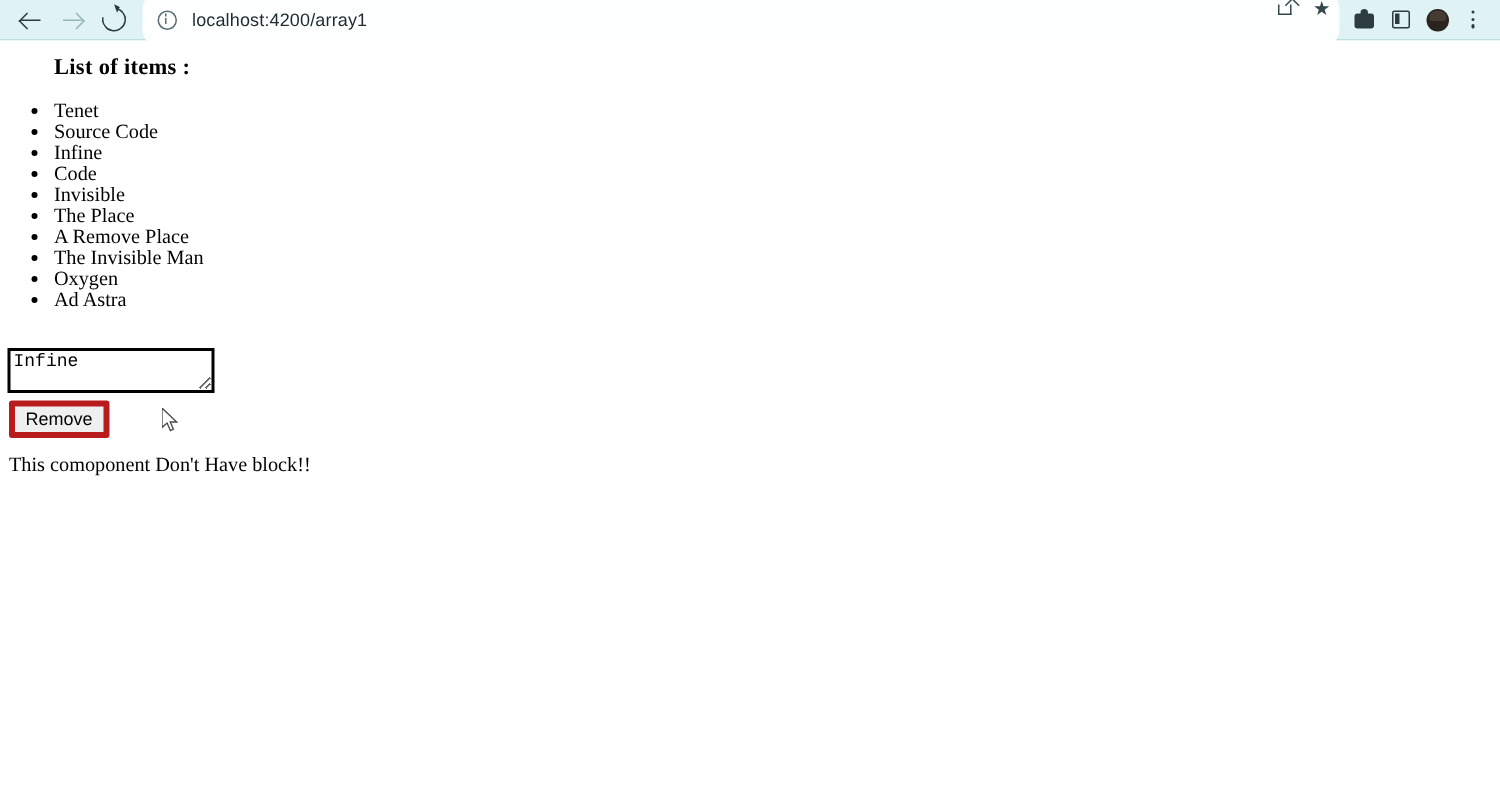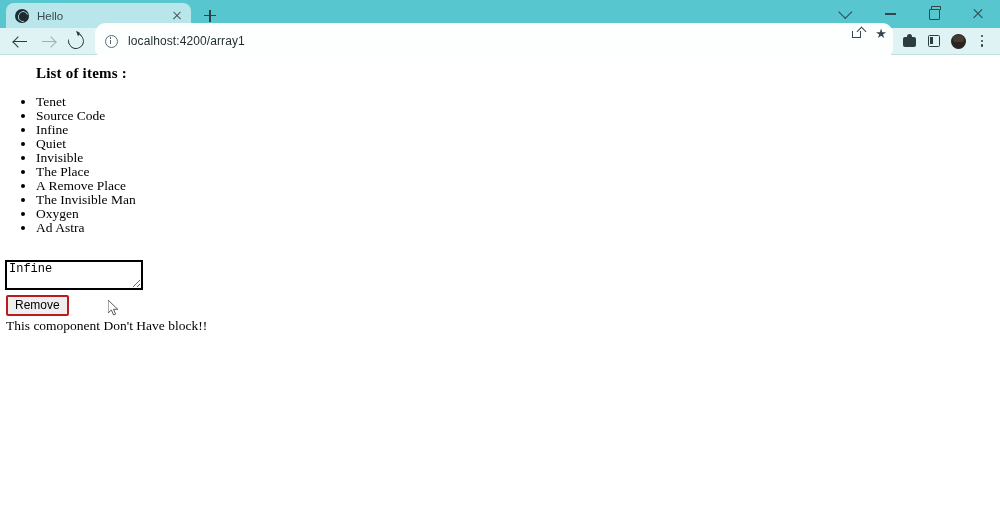--- a/index.html
+++ b/index.html
@@ -435,75 +435,50 @@
   .btn-wrap {
     position: absolute;
     left: 6px;
     top: 240px;
   }
   button.remove-btn {
     font-family: "Liberation Sans", sans-serif;
     font-size: 12px;
     color: #000;
     background: #efefef;
-    border: 2px solid #b91c1c;
+    border: 4px solid #b91c1c;
     border-radius: 2px;
     padding: 1px 7px 2px 7px;
     line-height: 14px;
     cursor: pointer;
   }
   .note {
     position: absolute;
     left: 6px;
-    top: 263px;
+    top: 275px;
     font-family: "Liberation Serif", "DejaVu Serif", serif;
     font-size: 13.5px;
     color: #000;
     white-space: nowrap;
   }
 
   
   .cursor {
     position: absolute;
     left: 108px;
     top: 245px;
     width: 12px; height: 18px;
     pointer-events: none;
   }
 </style>
 </head>
 <body>
 
 <div class="browser">
 
-  <div class="titlebar">
-    <div class="tabstrip">
-      <div class="tab">
-        <div class="tab-favicon"></div>
-        <div class="tab-title">Hello</div>
-        <div class="tab-close"></div>
-      </div>
-      <div class="newtab"></div>
-    </div>
-
-    <div class="win-controls">
-      <div class="wc">
-          <div class="chev"></div>
-        </div>
-      <div class="wc">
-          <div class="min-ico"></div>
-        </div>
-      <div class="wc">
-          <div class="max-ico"></div>
-        </div>
-      <div class="wc">
-          <div class="close-ico"></div>
-        </div>
-    </div>
-  </div>
 
   <div class="toolbar">
     <div class="navbtn">
         <div class="arrow-l"></div>
       </div>
     <div class="navbtn">
         <div class="arrow-r"></div>
       </div>
     <div class="navbtn">
         <div class="reload"></div>
@@ -540,21 +515,21 @@
 
   <div class="viewport">
     <div class="page">
 
       <h3 class="page-heading">List of items :</h3>
 
       <ul class="items">
         <li>Tenet</li>
         <li>Source Code</li>
         <li>Infine</li>
-        <li>Quiet</li>
+        <li>Code</li>
         <li>Invisible</li>
         <li>The Place</li>
         <li>A Remove Place</li>
         <li>The Invisible Man</li>
         <li>Oxygen</li>
         <li>Ad Astra</li>
       </ul>
 
       <div class="ta-wrap">
         <textarea class="name-input" placeholder="" style="">Infine</textarea>

